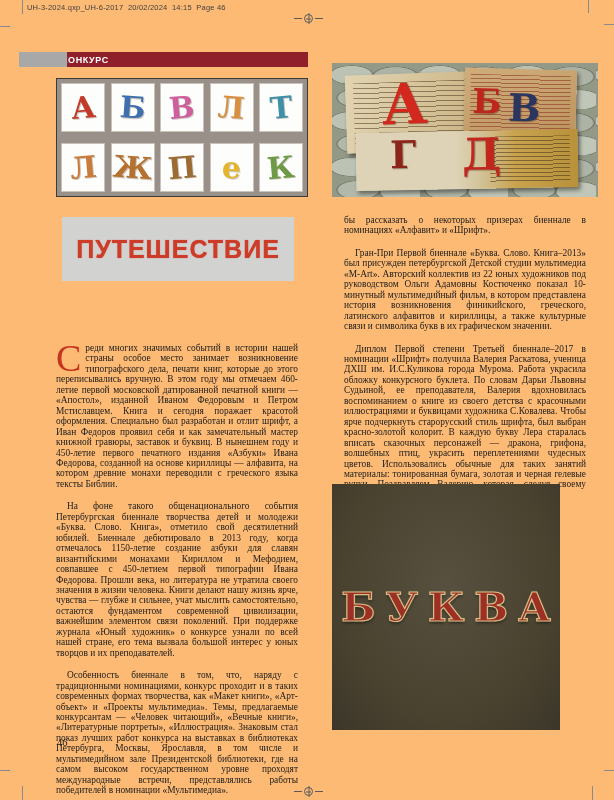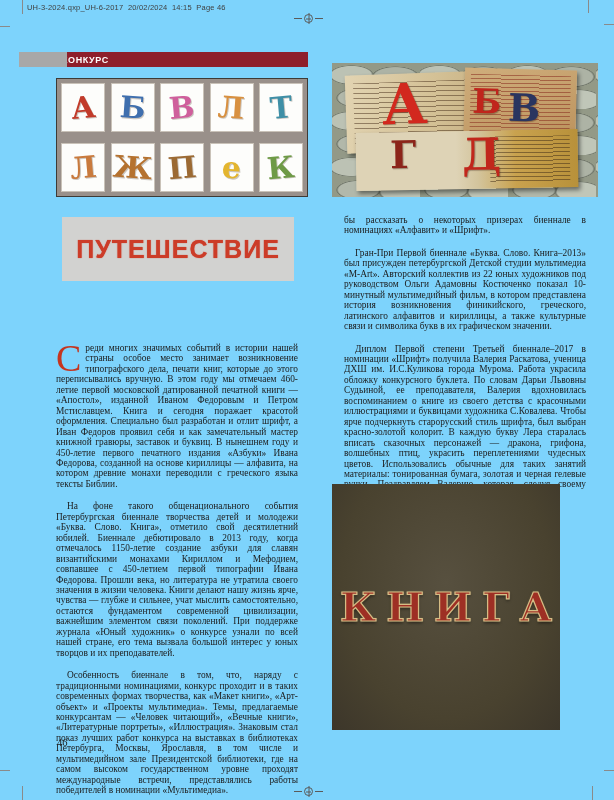--- a/index.html
+++ b/index.html
@@ -1,16 +1,16 @@
 <!DOCTYPE html>
 <html lang="ru"><head>
 <meta charset="utf-8">
 <style>
   html,body{margin:0;padding:0;background:#ffffff;}
-  .page{position:relative;width:614px;height:800px;background:#7dd3fc;overflow:hidden;
+  .page{position:relative;width:614px;height:800px;background:#fdba74;overflow:hidden;
         font-family:"Liberation Serif","DejaVu Serif",serif;}
 
   
   .file-info{position:absolute;left:27px;top:3px;font-family:"Liberation Sans","DejaVu Sans",sans-serif;
              font-size:7.5px;color:#3f3f3f;letter-spacing:.2px;white-space:pre;}
   .cm{position:absolute;background:#8a8a8a;}
   .cm.v{width:1px;}
   .cm.h{height:1px;}
   .regmark{position:absolute;display:flex;align-items:center;gap:2px;}
   .regmark .dash{width:8px;height:1px;background:#5a5a5a;}
@@ -187,18 +187,18 @@
     </div>
   </div>
 
   <div class="col col-right" lang="ru">
     <p class="p">бы рассказать о некоторых призерах биеннале в номинациях «Алфавит» и «Шрифт».</p>
     <p class="p indent">Гран-При Первой биеннале «Буква. Слово. Книга–2013» был присужден петербургской Детской студии мультимедиа «M-Art». Авторский коллектив из 22 юных художников под руководством Ольги Адамовны Костюченко показал 10-минутный мультимедийный фильм, в котором представлена история возникновения финикийского, греческого, латинского алфавитов и кириллицы, а также культурные связи и символика букв в их графическом значении.</p>
     <p class="p indent">Диплом Первой степени Третьей биеннале–2017 в номинации «Шрифт» получила Валерия Раскатова, ученица ДХШ им. И.С.Куликова города Мурома. Работа украсила обложку конкурсного буклета. По словам Дарьи Львовны Судьиной, ее преподавателя, Валерия вдохновилась воспоминанием о книге из своего детства с красочными иллюстрациями и буквицами художника С.Ковалева. Чтобы ярче подчеркнуть старорусский стиль шрифта, был выбран красно-золотой колорит. В каждую букву Лера старалась вписать сказочных персонажей — дракона, грифона, волшебных птиц, украсить переплетениями чудесных цветов. Использовались обычные для таких занятий материалы: тонированная бумага, золотая и черная гелевые ручки. Поздравляем Валерию, которая, следуя своему увлечению, после ДХШ</p>
   </div>
 
   <div class="book">
-    <div class="book-row" style="color: rgb(158, 47, 36);">КНИГА</div>
+    <div class="book-row" style="color: rgb(158, 47, 36);">БУКВА</div>
   </div>
 
   <div class="pageno">46</div>
 
 </div>
 
 </body></html>

